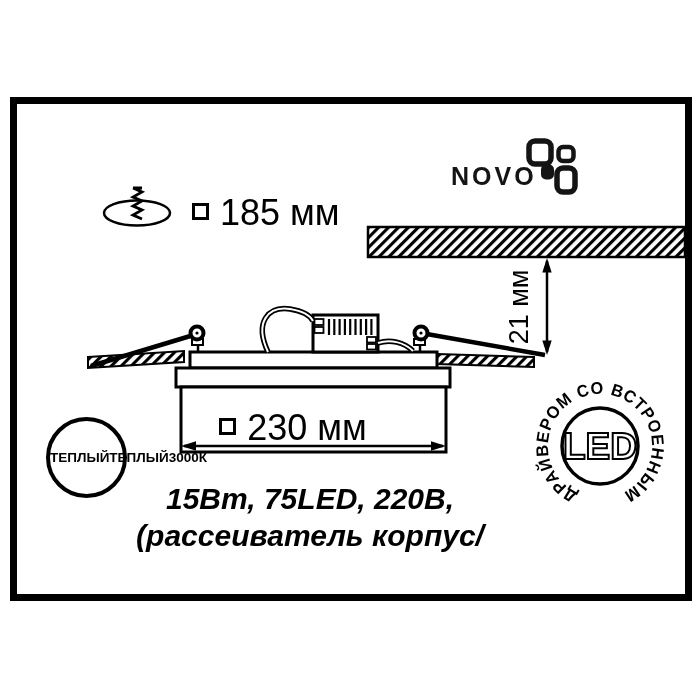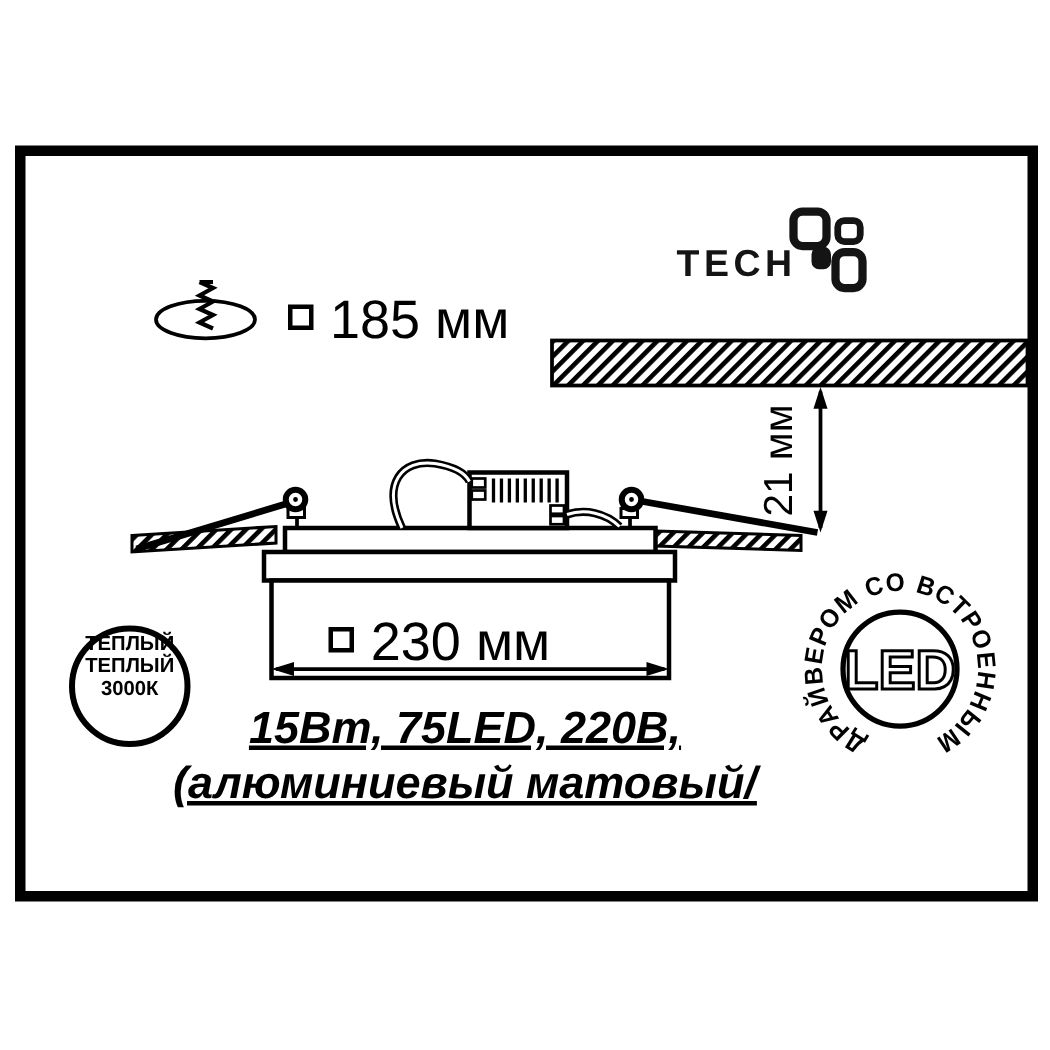--- a/index.html
+++ b/index.html
@@ -21,26 +21,26 @@
   .dim-text{font-size:36px;line-height:38px;white-space:nowrap;}
   
   .width-row{left:181px;top:409px;width:224px;justify-content:center;}
   
   .depth-label{position:absolute;left:479px;top:292px;width:80px;height:30px;
                font-size:27px;line-height:30px;text-align:center;white-space:nowrap;
                transform:rotate(-90deg);}
   
   .warm-badge{position:absolute;left:46px;top:417px;width:81px;height:81px;
               border:4px solid #000;border-radius:50%;box-sizing:border-box;
-              display:flex;flex-direction:column;align-items:center;justify-content:flex-start;
+              display:flex;flex-direction:row;align-items:center;justify-content:flex-start;
               font-size:13.5px;font-weight:bold;line-height:15px;text-align:center;}
   
-  .specs{position:absolute;left:25px;top:467px;width:570px;text-align:center;
+  .specs{position:absolute;left:25px;top:480px;width:570px;text-align:center;
          font-size:30px;font-weight:bold;font-style:italic;line-height:37px;
-         white-space:nowrap;text-decoration:underline;}
+         white-space:nowrap;}
 </style>
 </head>
 <body>
 
 <div class="stage">
 
   <div class="frame"></div>
 
   <svg class="diagram" width="700" height="700" viewBox="0 0 700 700">
     <defs>
@@ -136,21 +136,21 @@
     <g>
       <path id="ringPath" d="M 578.0 493.1 A 52 52 0 1 1 622.0 493.1" fill="none"></path>
       <text font-size="17" font-weight="bold" letter-spacing="1" fill="#000" textLength="280" lengthAdjust="spacingAndGlyphs">
         <textPath href="#ringPath">ДРАЙВЕРОМ СО ВСТРОЕННЫМ</textPath>
       </text>
       <circle cx="600" cy="446" r="38" fill="#fff" stroke="#000" stroke-width="3.5"></circle>
       <text x="600" y="459" text-anchor="middle" font-size="37" font-weight="bold" fill="#fff" stroke="#000" stroke-width="2">LED</text>
     </g>
   </svg>
 
-  <span class="logo-word logo-novo">TECH</span>
+  <span class="logo-word logo-novo">NOVO</span>
 
   <div class="dim-row cutout-row">
     <span class="sq"></span>
     <span class="dim-text">185 мм</span>
   </div>
 
   <div class="depth-label">21 мм</div>
 
   <div class="dim-row width-row">
     <span class="sq"></span>
@@ -158,16 +158,16 @@
   </div>
 
   <div class="warm-badge">
     <div>ТЕПЛЫЙ</div>
     <div>ТЕПЛЫЙ</div>
     <div>3000К</div>
   </div>
 
   <div class="specs">
     <div>15Вт, 75LED, 220В,</div>
-    <div>(алюминиевый матовый/</div>
+    <div>(рассеиватель корпус/</div>
   </div>
 
 </div>
 
 </body></html>

